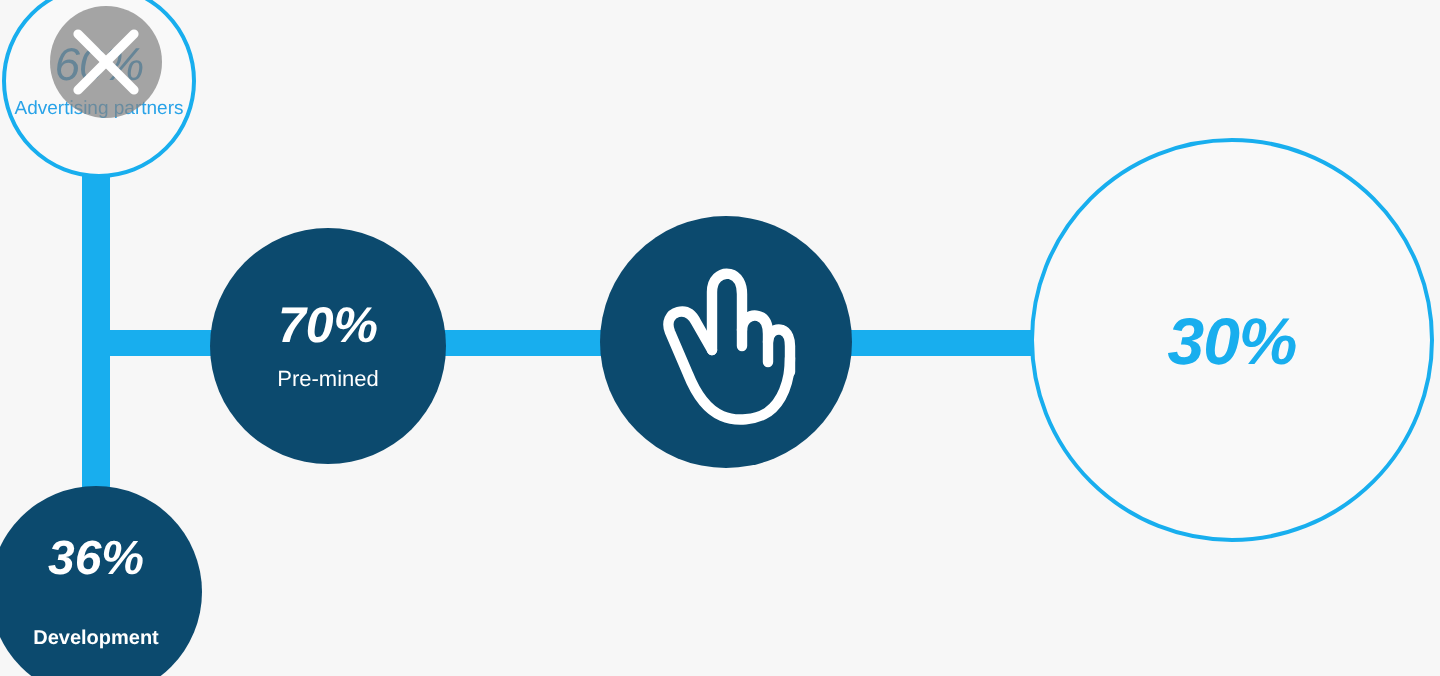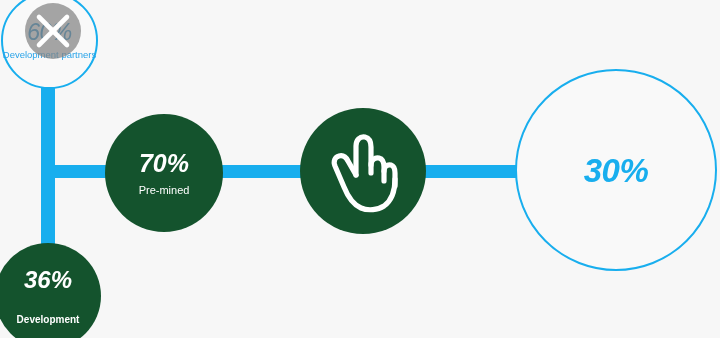--- a/index.html
+++ b/index.html
@@ -61,21 +61,21 @@
     align-items: center;
     justify-content: center;
     text-align: center;
   }
 
   .node-outline {
     background: #f9f9f9;
     border: 2px solid #18aeee;
   }
   .node-filled {
-    background: #14532d;
+    background: #0c4a6e;
   }
 
   
   #node-advertising {
     left: 1px;
     top: -8px;
     width: 97px;
     height: 97px;
   }
   #node-advertising .pct {
@@ -211,21 +211,21 @@
       </svg>
     </span>
   </div>
 
   <div class="node node-outline" id="node-community">
     <div class="pct">30%</div>
   </div>
 
   <div class="node node-outline" id="node-advertising">
     <div class="pct">60%</div>
-    <div class="lbl">Development partners</div>
+    <div class="lbl">Advertising partners</div>
     <div id="advertising-disabled-overlay">
       <span>
         <svg width="44" height="44" viewBox="0 0 44 44" fill="none" stroke="#ffffff" stroke-width="4.6" stroke-linecap="round">
           <line x1="8" y1="8" x2="36" y2="36"></line>
           <line x1="36" y1="8" x2="8" y2="36"></line>
         </svg>
       </span>
     </div>
   </div>
 

